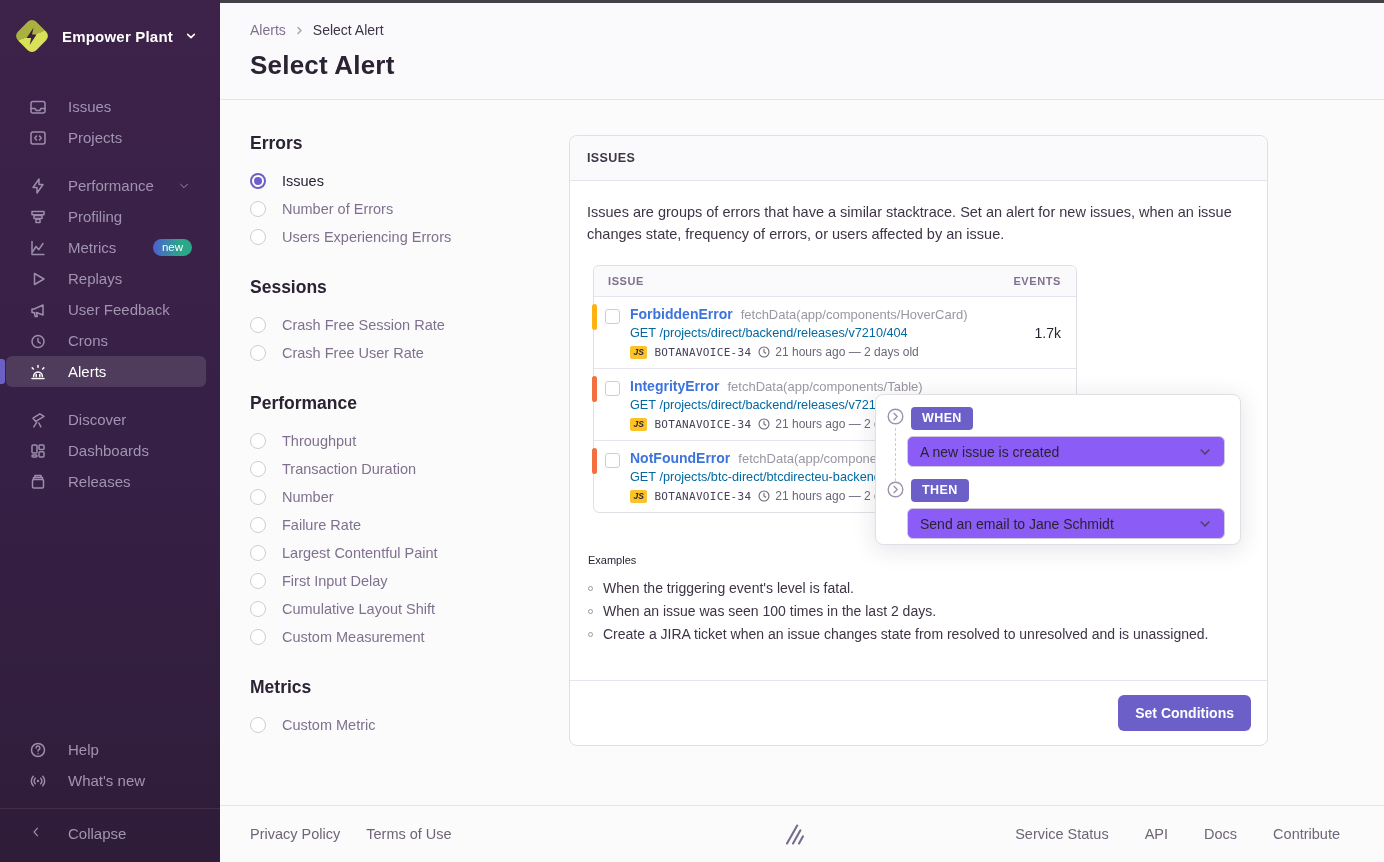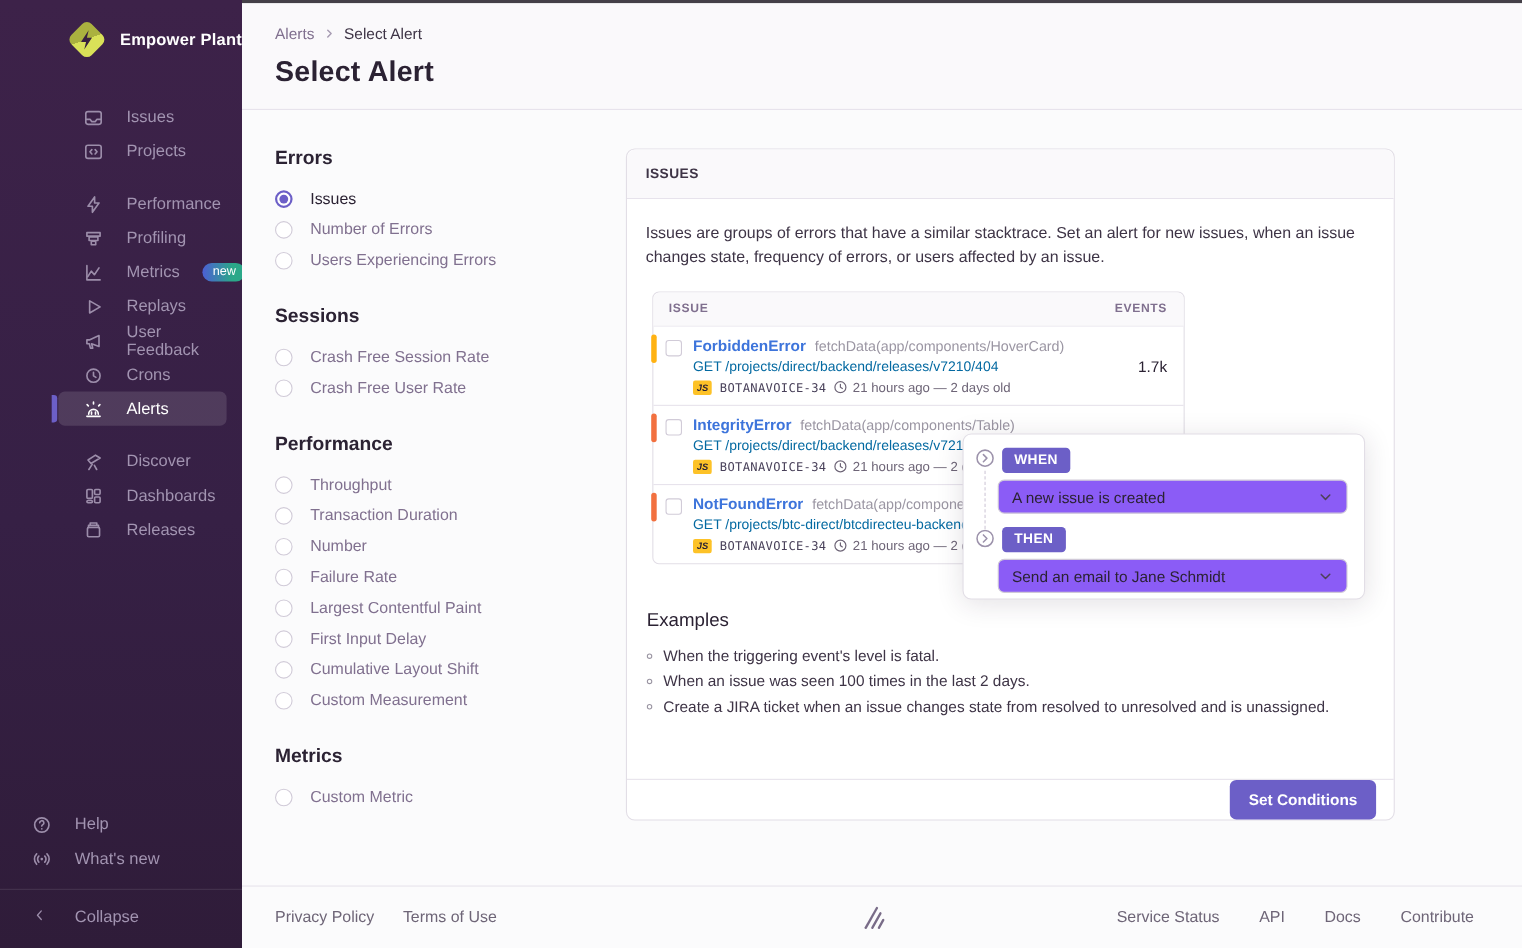--- a/index.html
+++ b/index.html
@@ -3,21 +3,21 @@
 <meta charset="utf-8">
 <style>
   * { margin:0; padding:0; box-sizing:border-box; }
   html,body { width:1384px; height:862px; overflow:hidden; }
   body { font-family:"Liberation Sans","DejaVu Sans",sans-serif; background:#fbfbfc; color:#2b2233; }
   .page { position:relative; width:1384px; height:862px; overflow:hidden; }
 
   
   .sidebar { position:absolute; left:0; top:0; width:220px; height:862px;
     background:linear-gradient(180deg,#3d2249 0%,#362045 55%,#2f1c39 100%); color:#a revised;}
-  .sidebar { color:#a79cb5;padding-left:47px; }
+  .sidebar { color:#a79cb5; }
   .org-row { display:flex; align-items:center; gap:12px; padding:18px 16px 10px 14px; cursor:pointer; }
   .org-logo { width:36px; height:36px; position:relative; flex:0 0 auto; }
   .org-logo .diamond { position:absolute; left:5px; top:5px; width:26px; height:26px; border-radius:6px;
      transform:rotate(45deg); background:linear-gradient(115deg,#aab13f 0 49%,#d9e158 49% 100%); }
   .org-logo svg { position:absolute; left:0; top:0; }
   .org-name { color:#fff; font-weight:700; font-size:15px; letter-spacing:.2px; white-space:nowrap; }
   .org-chev { color:#fff; display:flex; }
 
   .nav { padding:10px 8px 0 0; }
   .nav-group { margin-top:17px; }
@@ -78,25 +78,25 @@
   .r-title { font-size:14px; font-weight:700; color:#3d74db; cursor:pointer; }
   .r-sub { font-size:13px; color:#9b96a3; }
   .r-detail { font-size:12.7px; color:#0369a1; margin-top:4px; }
   .r-meta { display:flex; align-items:center; gap:7px; margin-top:5px; }
   .js-badge { background:#fdc227; color:#2b2233; font-size:8.5px; font-weight:700; padding:1.5px 3.5px; border-radius:2px; font-style:italic; }
   .proj { font-family:"DejaVu Sans Mono","Liberation Mono",monospace; font-size:11px; color:#49415a; letter-spacing:.3px; }
   .age { font-size:12px; color:#6e6577; display:flex; align-items:center; gap:5px; }
   .r-events { margin-left:auto; align-self:center; padding-right:15px; font-size:14px; color:#2b2233; min-width:52px; text-align:right; }
 
   .examples { margin:41px 0 0 1px; }
-  .ex-title { font-size:17px; color:#2b2233; margin-bottom:11px; }
+  .ex-title { font-size:11px; color:#2b2233; margin-bottom:11px; }
   .ex-item { display:flex; align-items:baseline; gap:10px; font-size:14px; color:#3e3446; line-height:23px; }
   .ex-bullet { width:5px; height:5px; border:1.4px solid #9b96a3; border-radius:50%; flex:0 0 auto; position:relative; top:-2px; }
 
-  .panel-footer { margin-top:auto; border-top:1px solid #e7e3ec; padding:0 16px; display:flex; justify-content:flex-end; }
+  .panel-footer { margin-top:auto; border-top:1px solid #e7e3ec; padding:14px 16px; display:flex; justify-content:flex-end; }
   .btn-primary { border:none; border-radius:6px; padding:10px 17px; font-size:14px; font-weight:700; color:#fff; cursor:pointer; font-family:inherit; }
 
   
   .popup { position:absolute; left:655px; top:294px; width:366px; height:151px; background:#fff;
     border:1px solid #e2dee6; border-radius:8px; box-shadow:0 4px 24px rgba(43,34,51,.13); z-index:6; }
   .pp-circle { position:absolute; left:11px; display:flex; color:#9c92ab; }
   .pp-line { position:absolute; left:19px; top:33px; height:53px; border-left:1px dashed #cfc8d8; }
   .pp-badge { position:absolute; left:35px; color:#fff; font-size:12.5px; font-weight:700; letter-spacing:.4px;
     padding:4px 11px 5px; border-radius:4px; }
   .pp-select { position:absolute; left:31px; width:318px; height:31px; border:1px solid #d0c9d8; border-radius:6px;

